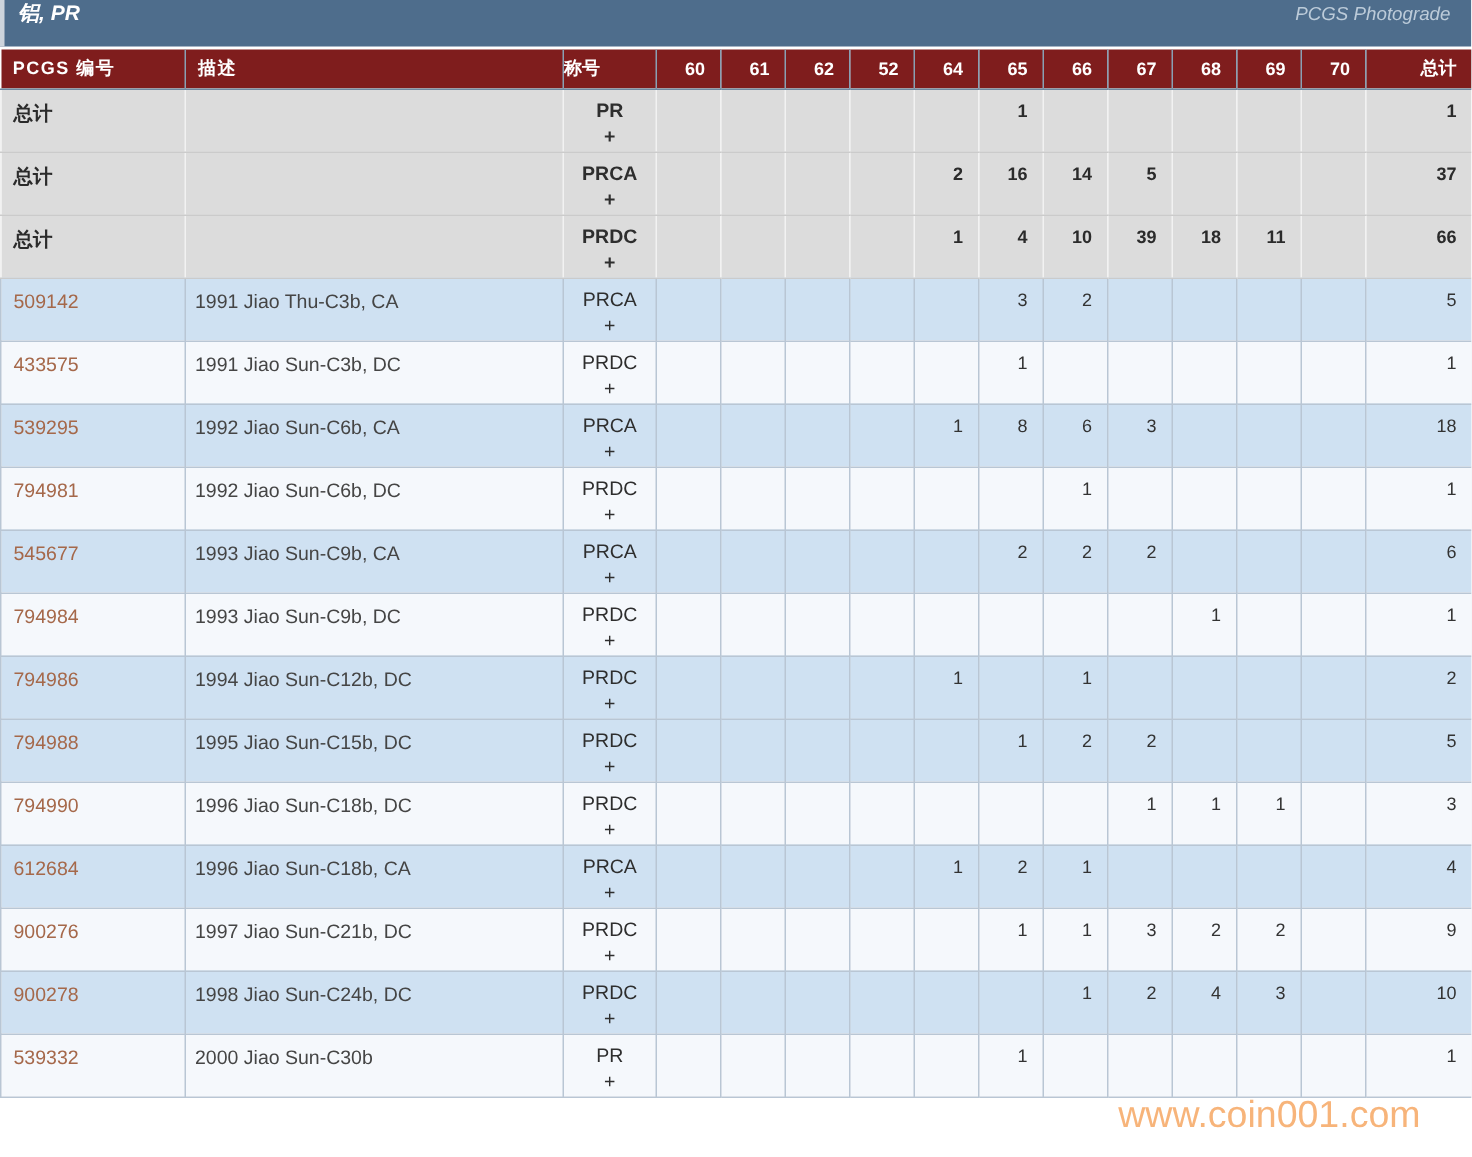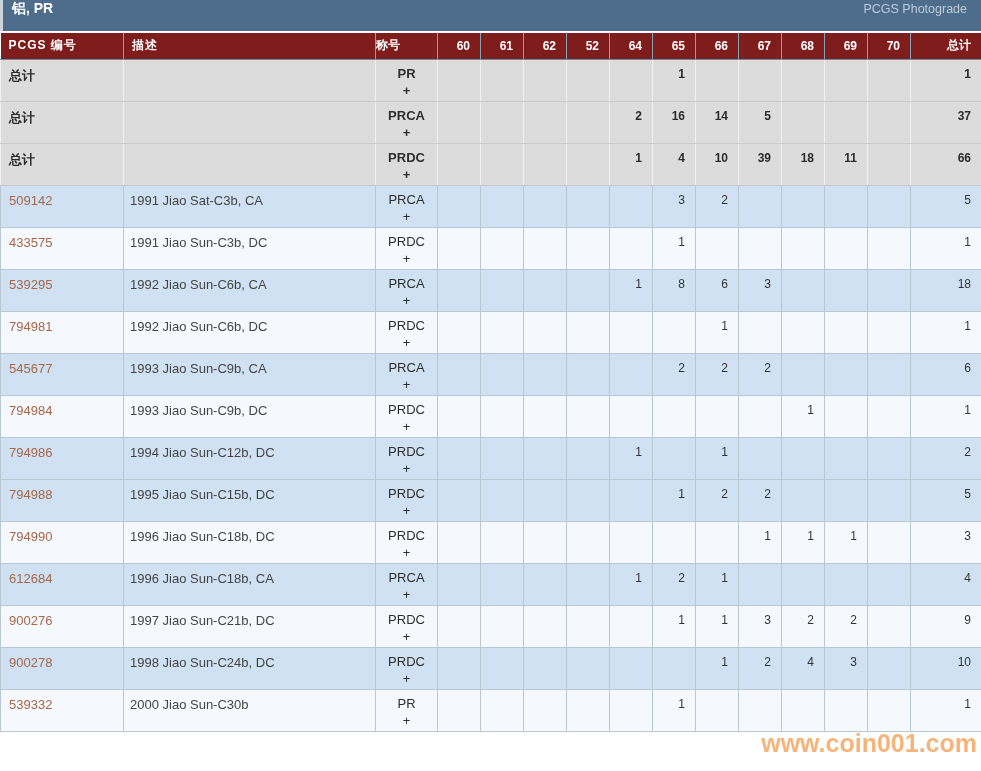--- a/index.html
+++ b/index.html
@@ -4,21 +4,21 @@
 <style>
   html,body { margin:0; padding:0; background:#ffffff; }
   .page {
     position:relative; width:981px; height:771px; overflow:hidden;
     background:#ffffff; font-family:"Liberation Sans","DejaVu Sans",sans-serif;
     -webkit-font-smoothing:antialiased;
   }
   .title-bar {
     height:31px; background:#4e6d8c; border-left:3px solid #cdd4dc;
     display:flex; align-items:center; justify-content:space-between;
-    padding:0 14px 13px 9px; box-sizing:border-box; margin-bottom:2px;
+    padding:0 14px 13px 9px; box-sizing:border-box; margin-bottom:2px;font-style:italic;
   }
   .title { color:#ffffff; font-weight:bold; font-size:14px; }
   .photograde { color:#bccbd9; font-size:12.5px; cursor:pointer; }
 
   table.pop { border-collapse:collapse; table-layout:fixed; width:981px; }
   col.c1 { width:123px; } col.c2 { width:252px; } col.c3 { width:62px; }
   col.cn { width:43px; }  col.ct { width:71px; }
 
   thead th {
     background:#7f1d1d; color:#ffffff; font-size:12px; font-weight:bold;
@@ -40,22 +40,22 @@
     border-top:1px solid #cbcbcb; border-bottom:1px solid #cbcbcb;
     border-left:1px solid #f2f2f2; border-right:1px solid #f2f2f2;
   }
   td.c-pcgs  { padding:7px 0 0 8px; }
   .pcgs-link { color:#a5684a; cursor:pointer; }
   td.c-desc  { padding:7px 0 0 6px; color:#454545; }
   td.c-desig { text-align:center; padding-top:5px; line-height:17px; color:#2e2e2e; }
   td.c-num   { text-align:right; padding:7px 10px 0 0; font-size:12px; }
 
   .watermark {
-    position:absolute; top:729px; right:4px; z-index:5;
-    font-size:25px; font-weight:bold; color:#f6a763; opacity:0.85;
+    position:absolute; top:729px; right:34px; z-index:5;
+    font-size:25px; font-weight:normal; color:#f6a763; opacity:0.85;
     white-space:nowrap; pointer-events:none;
   }
 </style>
 </head>
 <body>
 
 <div class="page">
 
   <div class="title-bar">
     <span class="title">铝, PR</span>
@@ -170,21 +170,21 @@
       <td class="c-num">18</td>
       <td class="c-num">11</td>
       <td class="c-num"></td>
       <td class="c-num">66</td>
     </tr>
         <tr class="row-blue">
       <td class="c-pcgs">
         <span class="pcgs-link">509142</span>
       </td>
       <td class="c-desc">
-        <span>1991 Jiao Sat-C3b, CA</span>
+        <span>1991 Jiao Thu-C3b, CA</span>
       </td>
       <td class="c-desig">
         <div>PRCA</div>
         <div>+</div>
       </td>
       <td class="c-num"></td>
       <td class="c-num"></td>
       <td class="c-num"></td>
       <td class="c-num"></td>
       <td class="c-num"></td>

